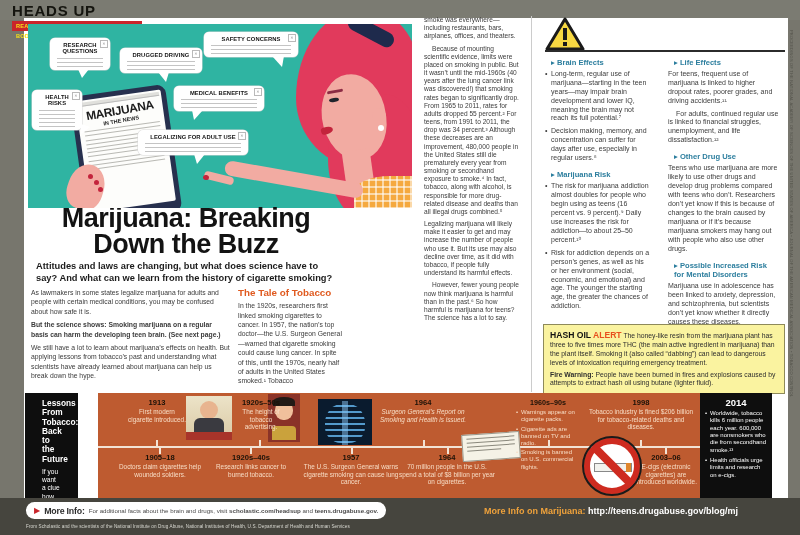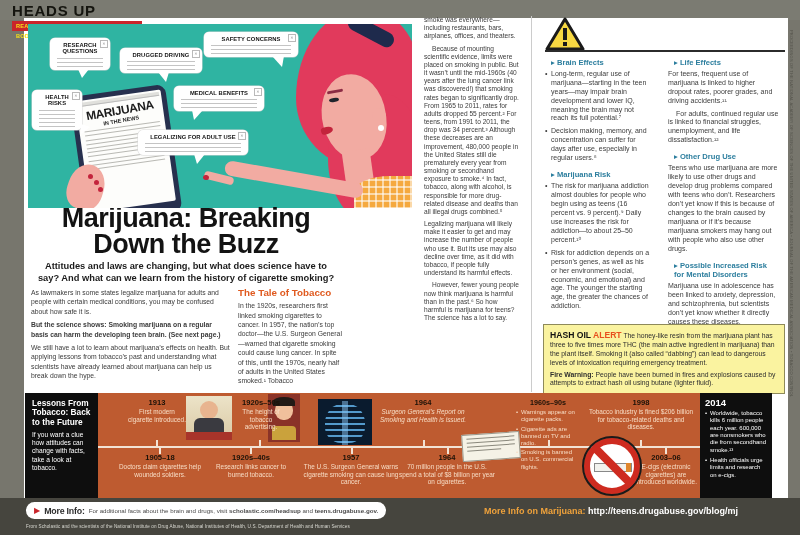--- a/index.html
+++ b/index.html
@@ -25,21 +25,21 @@
           transform:rotate(-8deg);z-index:4;padding:5px;box-sizing:border-box;}
   .tscreen{width:100%;height:112px;background:#fdfdfb;border-radius:2px;padding:3px 4px;box-sizing:border-box;}
   .tbar{height:3px;background:#e0e0dc;border-bottom:1px solid #bbb;margin:-1px -2px 2px;}
   .ttitle{font-size:12px;font-weight:900;letter-spacing:-.4px;text-align:center;color:#1c1c1c;transform:rotate(-2deg);}
   .tsub{font-size:5.5px;font-weight:bold;text-align:center;color:#1c1c1c;transform:rotate(-2deg);margin-top:0px;}
   .tline{height:1px;background:#b9b9b4;margin:3.2px 1px 0;}
   .home{width:5px;height:5px;border:1px solid #5a6380;border-radius:50%;margin:2px auto 0;}
   
   .h1{left:30px;top:206px;width:312px;text-align:center;font-size:27px;line-height:.95;font-weight:800;
       letter-spacing:-.5px;color:#131313;}
-  .sub{left:36px;top:260px;width:300px;text-align:center;font-size:9.3px;font-weight:bold;line-height:1.3;color:#1c1c1c;}
+  .sub{left:36px;top:260px;width:300px;font-size:9.3px;font-weight:bold;line-height:1.3;color:#1c1c1c;}
   .bodytxt{font-size:6.8px;line-height:1.38;color:#3b3b3b;}
   .col1{left:31px;top:288px;width:199px;}
   .col2{left:238px;top:288px;width:104px;}
   .col3{left:424px;top:16px;width:96px;font-size:6.6px;line-height:1.24;}
   .ohead{color:#e05a1f;font-weight:800;font-size:9.8px;line-height:1.05;margin:0 0 3px;}
   .ohead3{color:#e05a1f;font-weight:800;font-size:8.6px;line-height:1.05;margin:7px 0 3px;}
   .boldp{font-weight:bold;margin:4px 0;}
   .indent{text-indent:8px;}
   p{margin:0 0 4px;}
   
@@ -49,32 +49,32 @@
   .fcol{font-size:7px;line-height:1.28;color:#3c3c3c;}
   .fhead{color:#2c7e9e;font-weight:800;font-size:7.6px;margin:7px 6px 2px;}
   .fhead:first-child{margin-top:0;}
   .fcol ul{margin:0;padding:0;list-style:none;}
   .fcol li{position:relative;padding-left:6px;margin:0 0 4px;}
   .fcol li::before{content:"•";position:absolute;left:0;top:0;}
   .hash{left:543px;top:324px;width:228px;background:#faf3a0;border:1px solid #8e8a5a;padding:5px 6px;
         font-size:6.8px;line-height:1.3;color:#2d2d2d;}
   .vcred{left:789px;top:30px;height:460px;writing-mode:vertical-rl;font-size:4px;color:#55544c;letter-spacing:.2px;overflow:hidden;}
   
-  .tlintro{left:25px;top:393px;width:73px;height:105px;background:#0e0e0e;color:#fff;padding:6px 7px;box-sizing:border-box;}
+  .tlintro{left:25px;top:393px;width:53px;height:105px;background:#0e0e0e;color:#fff;padding:6px 17px;box-sizing:border-box;}
   .tlintro .t{font-size:8.3px;font-weight:800;line-height:1.12;}
   .tlintro .b{font-size:6.6px;line-height:1.25;margin-top:4px;}
   .tlband{left:98px;top:393px;width:602px;height:105px;background:#be5b30;}
   .tlline{left:98px;top:446px;width:602px;height:2px;background:#f2e3d5;}
   .ev{position:absolute;text-align:center;}
   .ev .y{font-size:7.6px;font-weight:800;color:#1c1208;}
   .ev .d{font-size:6.4px;line-height:1.18;color:#f7dcc4;margin-top:1px;}
   .ev .d.it{font-style:italic;}
   .tick{position:absolute;width:2px;height:6px;background:#f2e3d5;}
   .box2014{left:700px;top:393px;width:72px;height:105px;background:#0e0e0e;color:#fff;padding:4px 5px;box-sizing:border-box;}
-  .box2014 .y{font-size:9.5px;font-weight:800;margin-bottom:2px;}
+  .box2014 .y{font-size:9.5px;font-weight:800;text-align:center;margin-bottom:2px;}
   .box2014 ul{margin:0;padding:0;list-style:none;font-size:6px;line-height:1.22;}
   .box2014 li{position:relative;padding-left:5px;margin-bottom:3px;}
   .box2014 li::before{content:"•";position:absolute;left:0;}
   .evlist{position:absolute;text-align:center;}
   .evlist .y{font-size:7.2px;font-weight:800;color:#1c1208;}
   .evlist ul{margin:2px 0 0;padding:0;list-style:none;font-size:6px;line-height:1.18;color:#f7dcc4;text-align:left;}
   .evlist li{position:relative;padding-left:5px;margin-bottom:2.5px;}
   .evlist li::before{content:"•";position:absolute;left:0;}
   
   .photo{position:absolute;overflow:hidden;}

